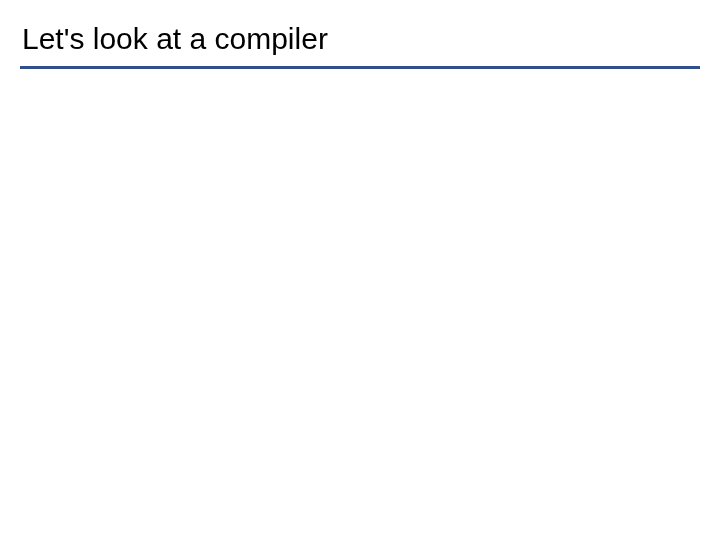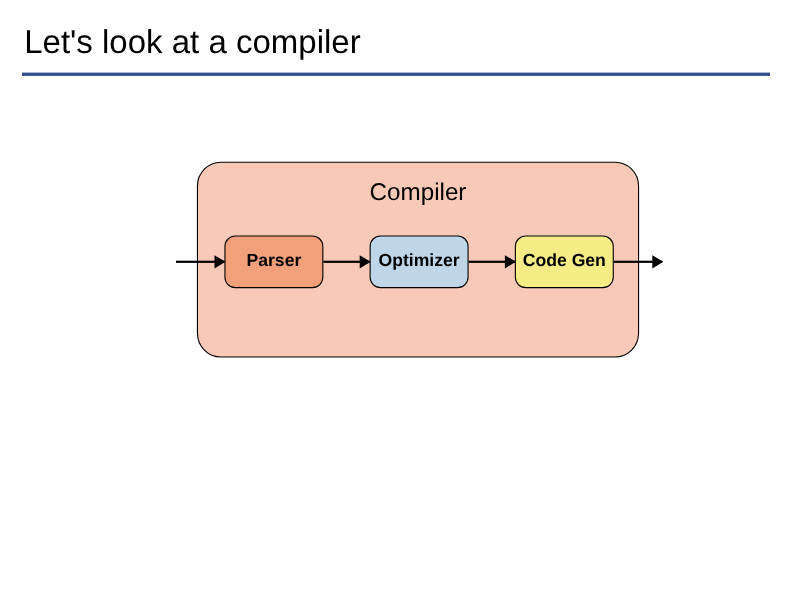--- a/index.html
+++ b/index.html
@@ -74,25 +74,13 @@
   .arrow-2   { left: 246px; width: 42px; }  
   .arrow-out { left: 378px; width: 44px; }  
 </style>
 </head>
 <body>
 
 <div class="slide">
   <div class="title">Let's look at a compiler</div>
   <div class="title-rule"></div>
 
-  <div class="compiler-box">
-    <div class="compiler-label">Compiler</div>
-
-    <div class="arrow arrow-in"></div>
-    <div class="stage parser">Parser</div>
-    <div class="arrow arrow-1"></div>
-    <div class="stage optim">Optimizer</div>
-    <div class="arrow arrow-2"></div>
-    <div class="stage codegen">Code
-Gen</div>
-    <div class="arrow arrow-out"></div>
-  </div>
 </div>
 
 </body></html>

